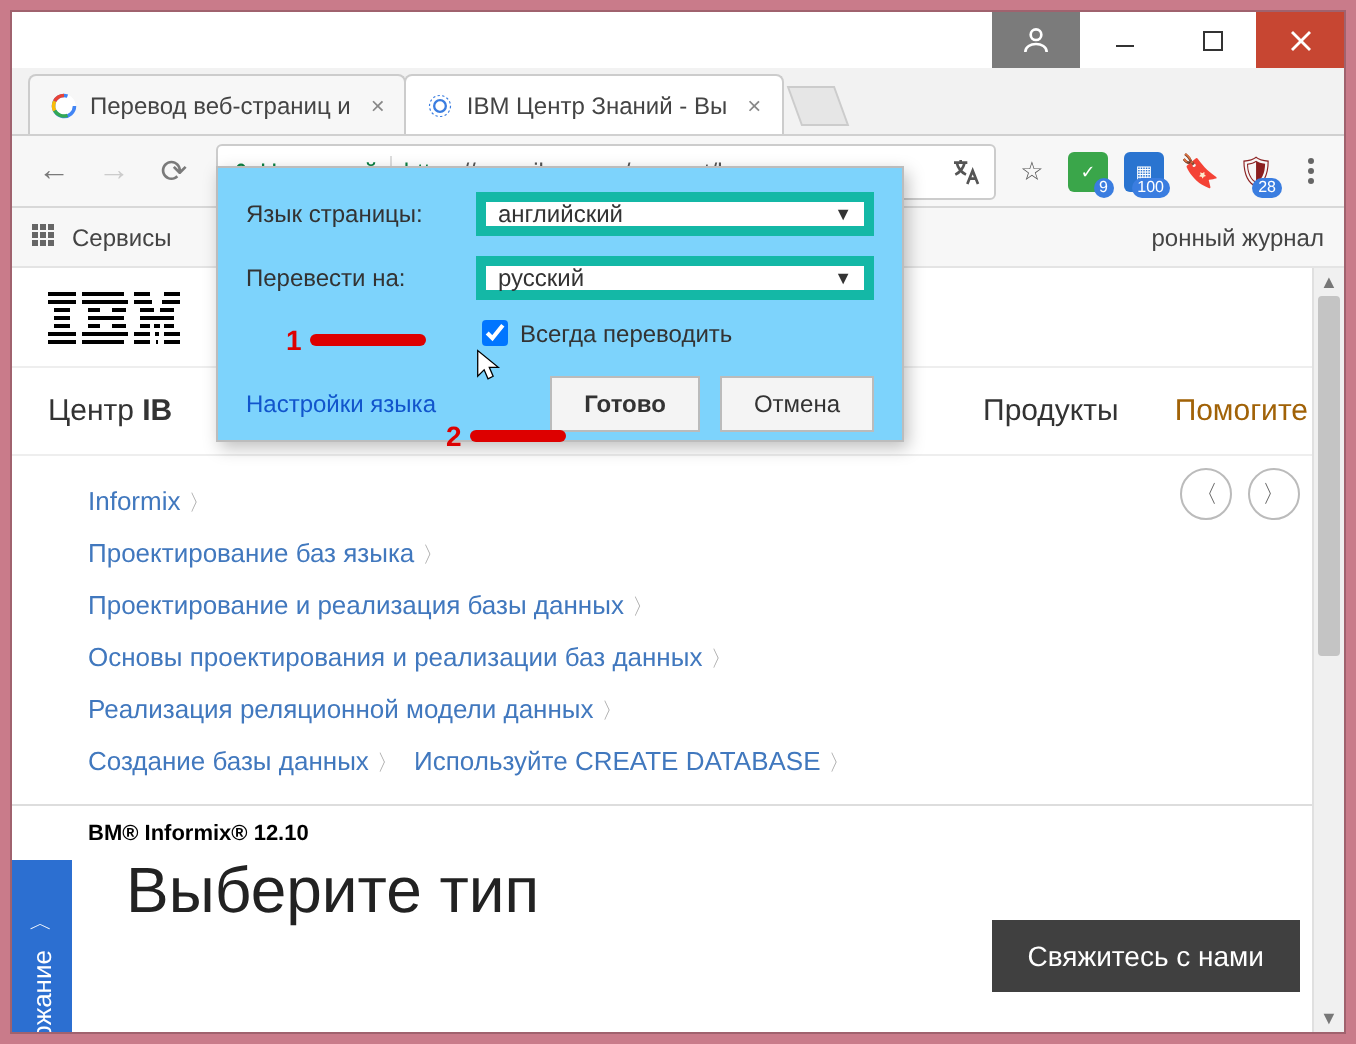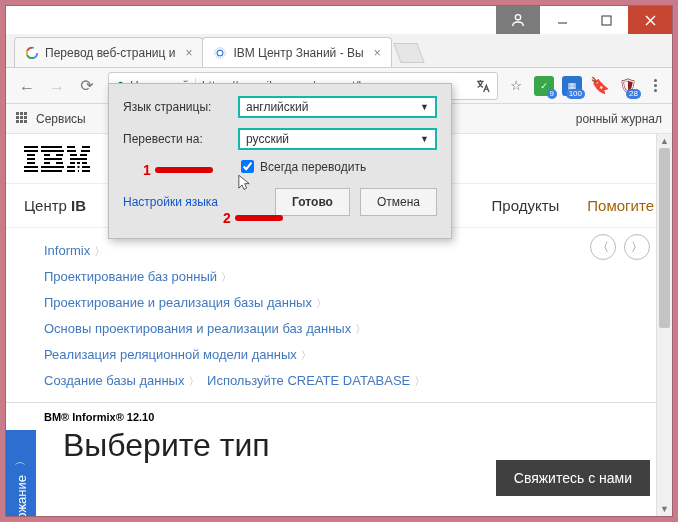--- a/index.html
+++ b/index.html
@@ -68,24 +68,24 @@
   
   .side-tab { position: absolute; left: 0; top: 296px; width: 30px; height: 144px; background: #2c6fd1; color: #fff; display: flex; align-items: center; justify-content: center; writing-mode: vertical-rl; transform: rotate(180deg); font-size: 13px; gap: 8px; }
   .side-tab .chev { writing-mode: horizontal-tb; transform: rotate(90deg); font-size: 11px; }
   
   .scrollbar-v { position: absolute; right: 0; top: 0; bottom: 0; width: 16px; background: #f0f0f0; border-left: 1px solid #e0e0e0; }
   .scrollbar-v .thumb { position: absolute; left: 2px; right: 2px; top: 14px; height: 180px; background: #c4c4c4; border-radius: 2px; }
   .scrollbar-v .arr { position: absolute; left: 0; right: 0; height: 14px; display: flex; align-items: center; justify-content: center; color: #777; font-size: 9px; }
   .scrollbar-v .arr.top { top: 0; }
   .scrollbar-v .arr.bot { bottom: 0; }
   
-  .translate-popup { position: absolute; left: 102px; top: 77px; width: 344px; background: #e5e5e5; border: 1px solid #bcbcbc; box-shadow: 2px 3px 8px rgba(0,0,0,0.25); padding: 12px 14px 22px 14px; font-size: 12px; color: #333; z-index: 10; }
+  .translate-popup { position: absolute; left: 102px; top: 77px; width: 344px; background: #7dd3fc; border: 1px solid #bcbcbc; box-shadow: 2px 3px 8px rgba(0,0,0,0.25); padding: 12px 14px 4px 14px; font-size: 12px; color: #333; z-index: 10; }
   .translate-popup .row { display: flex; align-items: center; margin-bottom: 10px; gap: 10px; }
   .translate-popup label { width: 105px; color: #333; }
-  .translate-popup .select { flex: 1; height: 22px; border: 2px solid #14b8a6; background: #fff; display: flex; align-items: center; padding: 0 6px; justify-content: space-between; font-size: 12px; }
+  .translate-popup .select { flex: 1; height: 22px; border: 5px solid #14b8a6; background: #fff; display: flex; align-items: center; padding: 0 6px; justify-content: space-between; font-size: 12px; }
   .translate-popup .select .caret { font-size: 9px; color: #333; }
   .translate-popup .check-row { margin: 6px 0 14px 118px; display: flex; align-items: flex-start; gap: 6px; position: relative; }
   .translate-popup .check-row input { width: 13px; height: 13px; }
   .translate-popup .btnrow { display: flex; align-items: center; gap: 10px; }
   .translate-popup .lang-link { color: #1155cc; text-decoration: none; }
   .translate-popup .btn { height: 28px; border: 1px solid #bbb; background: #f4f4f4; padding: 0 16px; display: flex; align-items: center; justify-content: center; font-size: 12px; }
   .translate-popup .btn.primary { font-weight: bold; color: #333; }
   .annot { position: absolute; color: #d00; font-weight: bold; font-size: 14px; display: flex; align-items: center; gap: 4px; }
   .annot .bar { display: inline-block; height: 6px; background: #d00; border-radius: 3px; }
   .cursor-icon { position: absolute; width: 14px; height: 18px; }
@@ -250,21 +250,21 @@
         <span>Центр </span><b>IB</b>
       </span>
       <div class="ibm-subnav-right">
         <a style="color:#333;text-decoration:none">Продукты</a>
         <a style="color:#a16207;text-decoration:none">Помогите</a>
       </div>
     </div>
 
     <div class="breadcrumbs">
       <a>Informix</a><span class="sep">〉</span><br>
-      <a>Проектирование баз ронный</a><span class="sep">〉</span><br>
+      <a>Проектирование баз языка</a><span class="sep">〉</span><br>
       <a>Проектирование и реализация базы данных</a><span class="sep">〉</span><br>
       <a>Основы проектирования и реализации баз данных</a><span class="sep">〉</span><br>
       <a>Реализация реляционной модели данных</a><span class="sep">〉</span><br>
       <a>Создание базы данных</a><span class="sep">〉</span>
       <a>Используйте CREATE DATABASE</a><span class="sep">〉</span>
     </div>
 
     <div class="pager">
       <div class="circ">〈</div>
       <div class="circ">〉</div>

